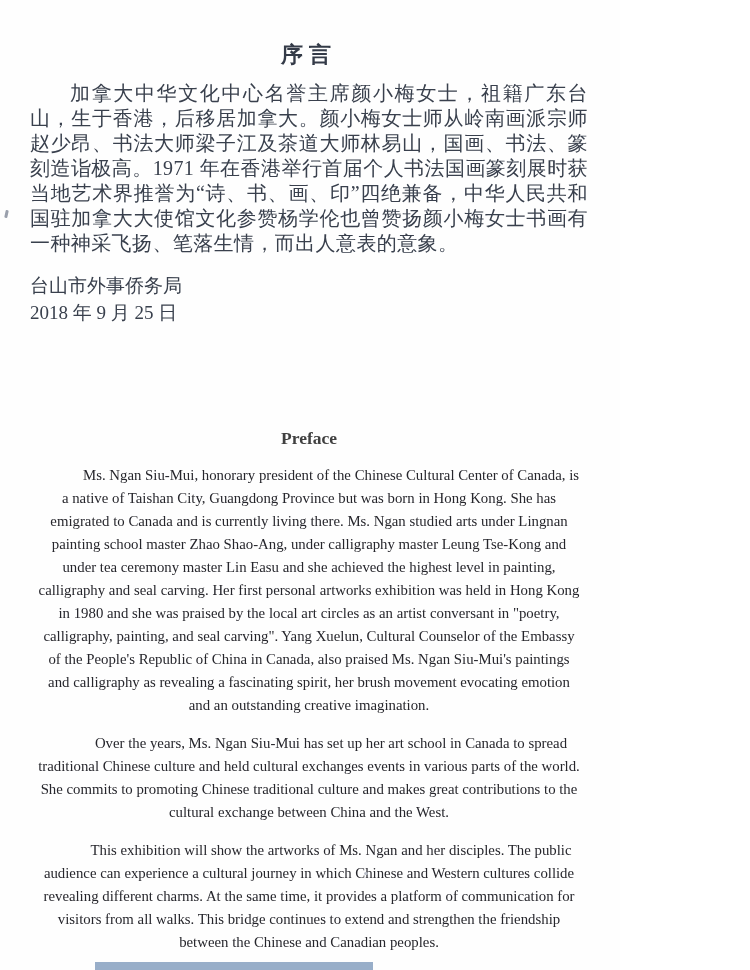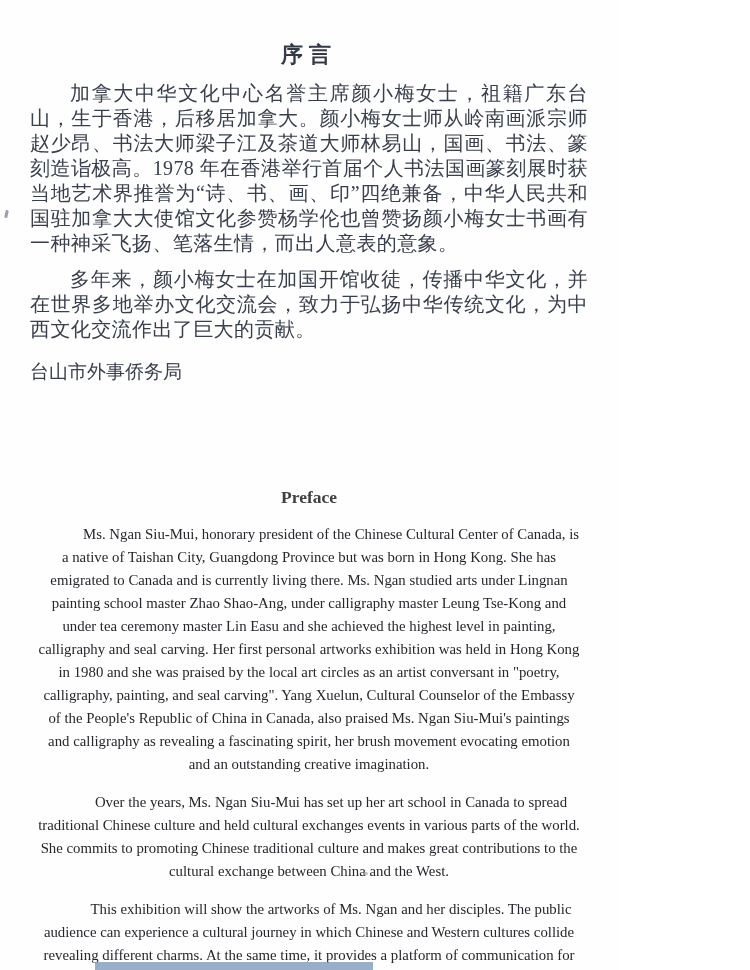--- a/index.html
+++ b/index.html
@@ -92,25 +92,25 @@
   }
 </style>
 </head>
 <body>
 
 <div class="page">
 
   <div class="cn-section">
     <div class="cn-title">序言</div>
     <div class="cn-body">
-      <p>加拿大中华文化中心名誉主席颜小梅女士，祖籍广东台山，生于香港，后移居加拿大。颜小梅女士师从岭南画派宗师赵少昂、书法大师梁子江及茶道大师林易山，国画、书法、篆刻造诣极高。1978 年在香港举行首届个人书法国画篆刻展时获当地艺术界推誉为“诗、书、画、印”四绝兼备，中华人民共和国驻加拿大大使馆文化参赞杨学伦也曾赞扬颜小梅女士书画有一种神采飞扬、笔落生情，而出人意表的意象。</p>
-      <p>多年来，颜小梅女士在加国开馆收徒，传播中华文化，并在世界多地举办文化交流会，致力于弘扬中华传统文化，为中西文化交流作出了巨大的贡献。</p>
+      <p>加拿大中华文化中心名誉主席颜小梅女士，祖籍广东台山，生于香港，后移居加拿大。颜小梅女士师从岭南画派宗师赵少昂、书法大师梁子江及茶道大师林易山，国画、书法、篆刻造诣极高。1971 年在香港举行首届个人书法国画篆刻展时获当地艺术界推誉为“诗、书、画、印”四绝兼备，中华人民共和国驻加拿大大使馆文化参赞杨学伦也曾赞扬颜小梅女士书画有一种神采飞扬、笔落生情，而出人意表的意象。</p>
     </div>
     <div class="cn-sign">
       <div>台山市外事侨务局</div>
+      <div>2018 年 9 月 25 日</div>
     </div>
   </div>
 
   <div class="en-section">
     <div class="en-title">Preface</div>
     <div class="en-body">
       <p>Ms. Ngan Siu-Mui, honorary president of the Chinese Cultural Center of Canada, is a native of Taishan City, Guangdong Province but was born in Hong Kong. She has emigrated to Canada and is currently living there. Ms. Ngan studied arts under Lingnan painting school master Zhao Shao-Ang, under calligraphy master Leung Tse-Kong and under tea ceremony master Lin Easu and she achieved the highest level in painting, calligraphy and seal carving. Her first personal artworks exhibition was held in Hong Kong in 1980 and she was praised by the local art circles as an artist conversant in "poetry, calligraphy, painting, and seal carving". Yang Xuelun, Cultural Counselor of the Embassy of the People's Republic of China in Canada, also praised Ms. Ngan Siu-Mui's paintings and calligraphy as revealing a fascinating spirit, her brush movement evocating emotion and an outstanding creative imagination.</p>
       <p>Over the years, Ms. Ngan Siu-Mui has set up her art school in Canada to spread traditional Chinese culture and held cultural exchanges events in various parts of the world. She commits to promoting Chinese traditional culture and makes great contributions to the cultural exchange between China and the West.</p>
       <p>This exhibition will show the artworks of Ms. Ngan and her disciples. The public audience can experience a cultural journey in which Chinese and Western cultures collide revealing different charms. At the same time, it provides a platform of communication for visitors from all walks. This bridge continues to extend and strengthen the friendship between the Chinese and Canadian peoples.</p>
     </div>

